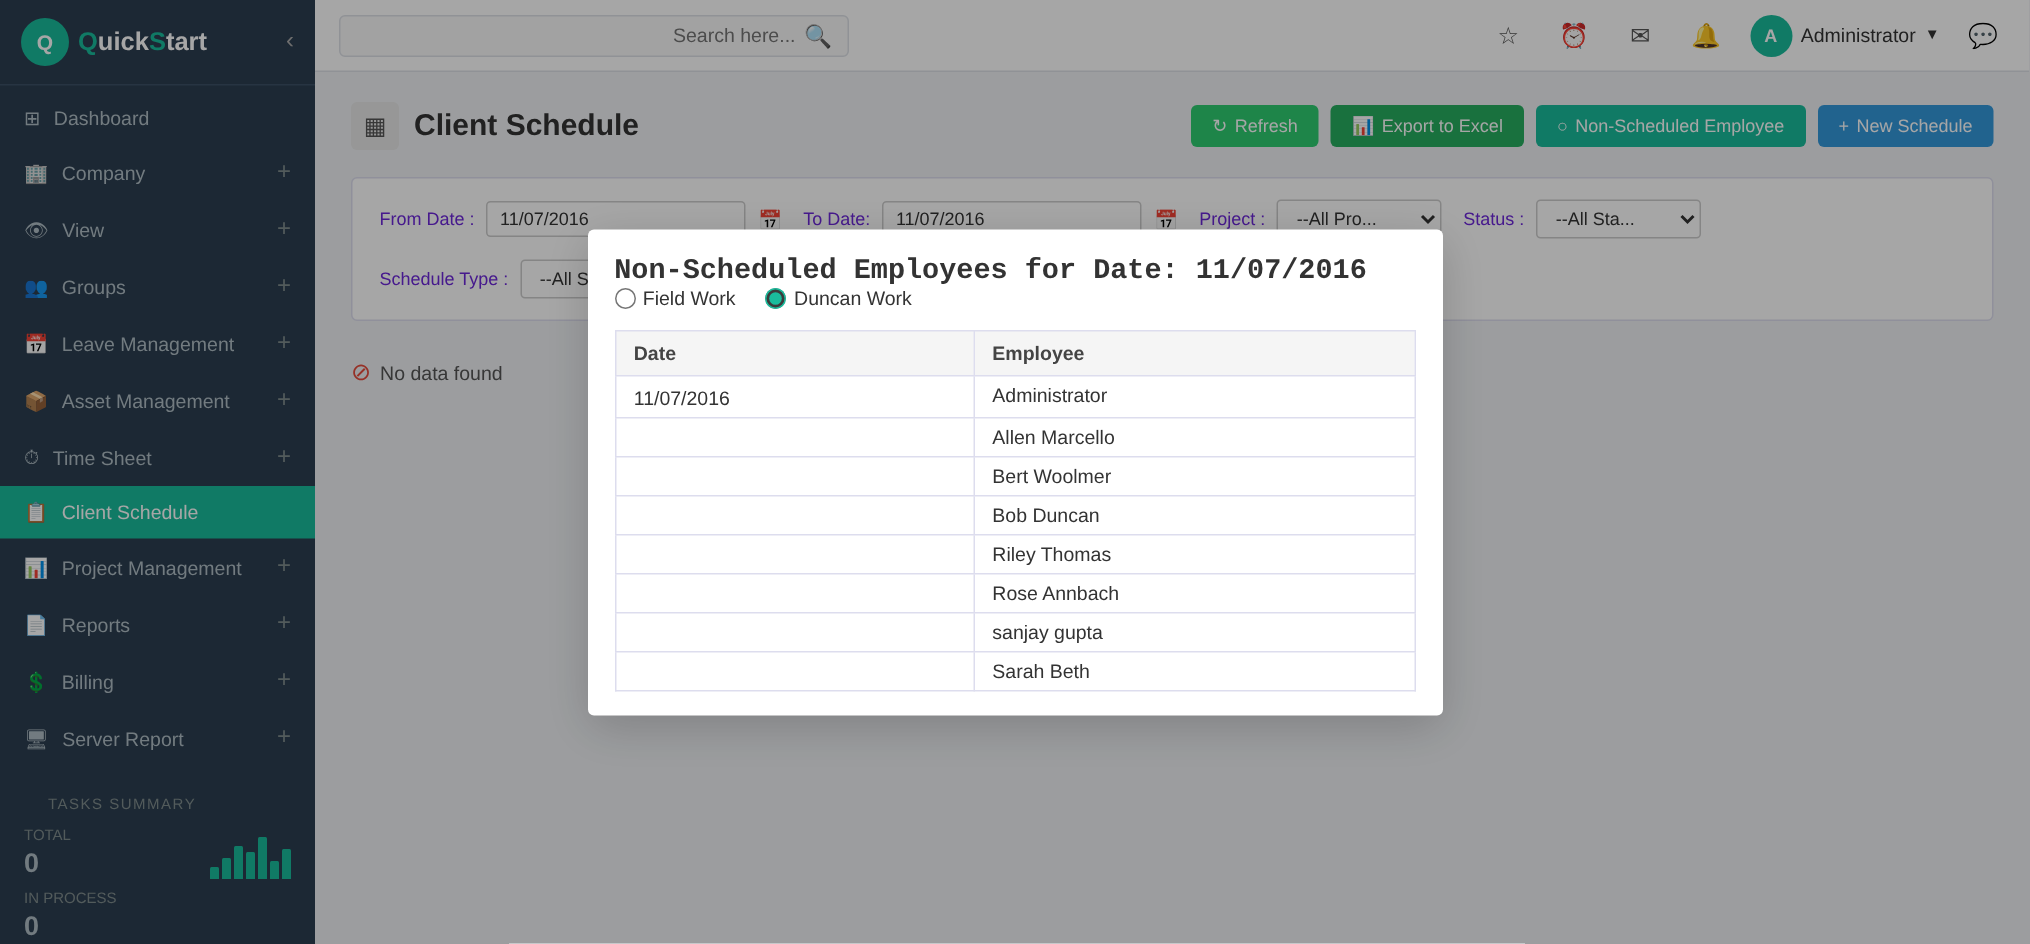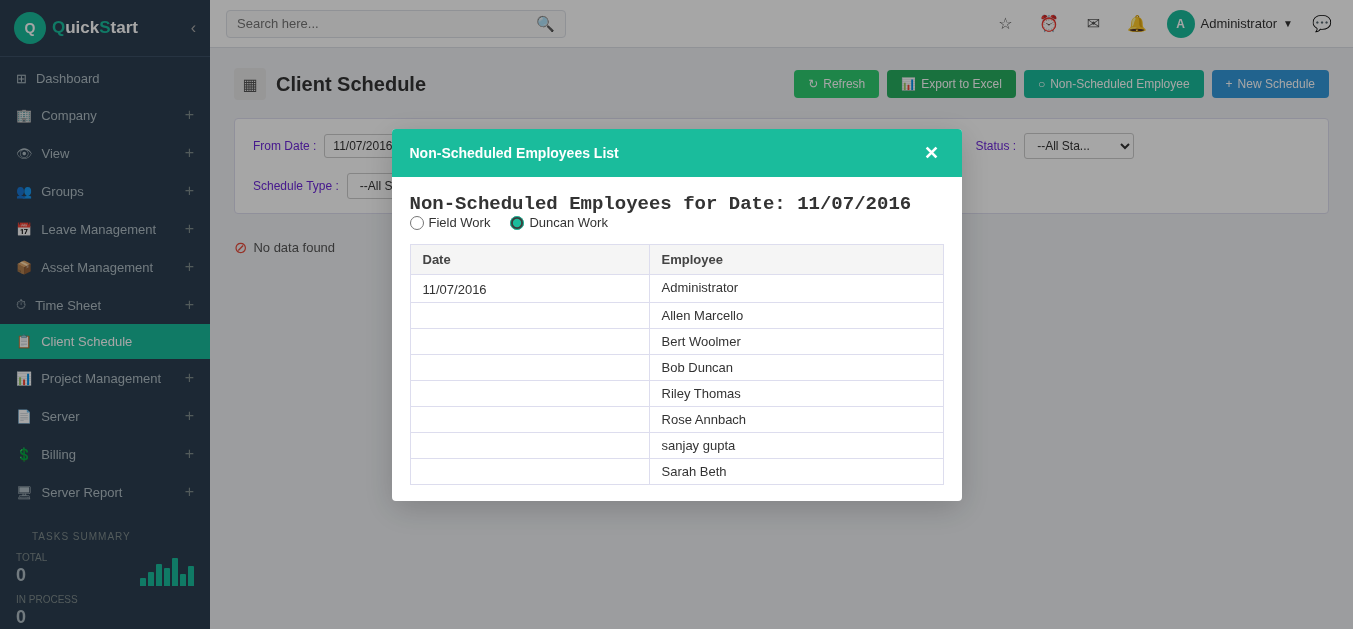--- a/index.html
+++ b/index.html
@@ -81,21 +81,21 @@
       gap: 10px;
     }
     .search-wrap {
       display: flex; align-items: center;
       border: 1px solid #dde1e7; border-radius: 4px;
       padding: 4px 10px; gap: 6px; flex: 1; max-width: 340px;
       background: #f9f9f9;
     }
     .search-wrap input {
       border: none; background: transparent; outline: none;
-      font-size: 13px; color: #ef4444; width: 100%;
+      font-size: 13px; color: #ef4444; width: 100%; text-align: right;
     }
     .topbar-icons { display: flex; align-items: center; gap: 14px; margin-left: auto; }
     .topbar-icon {
       width: 30px; height: 30px; display: flex; align-items: center; justify-content: center;
       color: #555; cursor: pointer; font-size: 16px; border-radius: 50%;
     }
     .user-badge {
       display: flex; align-items: center; gap: 6px;
       font-size: 13px; color: #333; cursor: pointer;
     }
@@ -280,21 +280,21 @@
       <div class="sidebar-item-left">
         <span>📊</span>
         <span>Project Management</span>
       </div>
       <span class="plus">+</span>
     </div>
 
     <div class="sidebar-item">
       <div class="sidebar-item-left">
         <span>📄</span>
-        <span>Server</span>
+        <span>Reports</span>
       </div>
       <span class="plus">+</span>
     </div>
 
     <div class="sidebar-item">
       <div class="sidebar-item-left">
         <span>💲</span>
         <span>Billing</span>
       </div>
       <span class="plus">+</span>
@@ -415,24 +415,20 @@
 
     <div class="no-data">
       <span class="no-data-icon">⊘</span>
       <span>No data found</span>
     </div>
   </div>
 </div>
 
 <div class="modal-overlay">
   <div class="modal">
-    <div class="modal-header">
-      <span>Non-Scheduled Employees List</span>
-      <span class="modal-close">✕</span>
-    </div>
     <div class="modal-body">
       <div class="modal-subtitle">Non-Scheduled Employees for Date: 11/07/2016</div>
       <div class="radio-group">
         <label class="radio-label">
           <input type="radio" name="work_type" value="field" style="">
           <span>Field Work</span>
         </label>
         <label class="radio-label">
           <input type="radio" name="work_type" value="office" checked="" style="">
           <span>Duncan Work</span>

